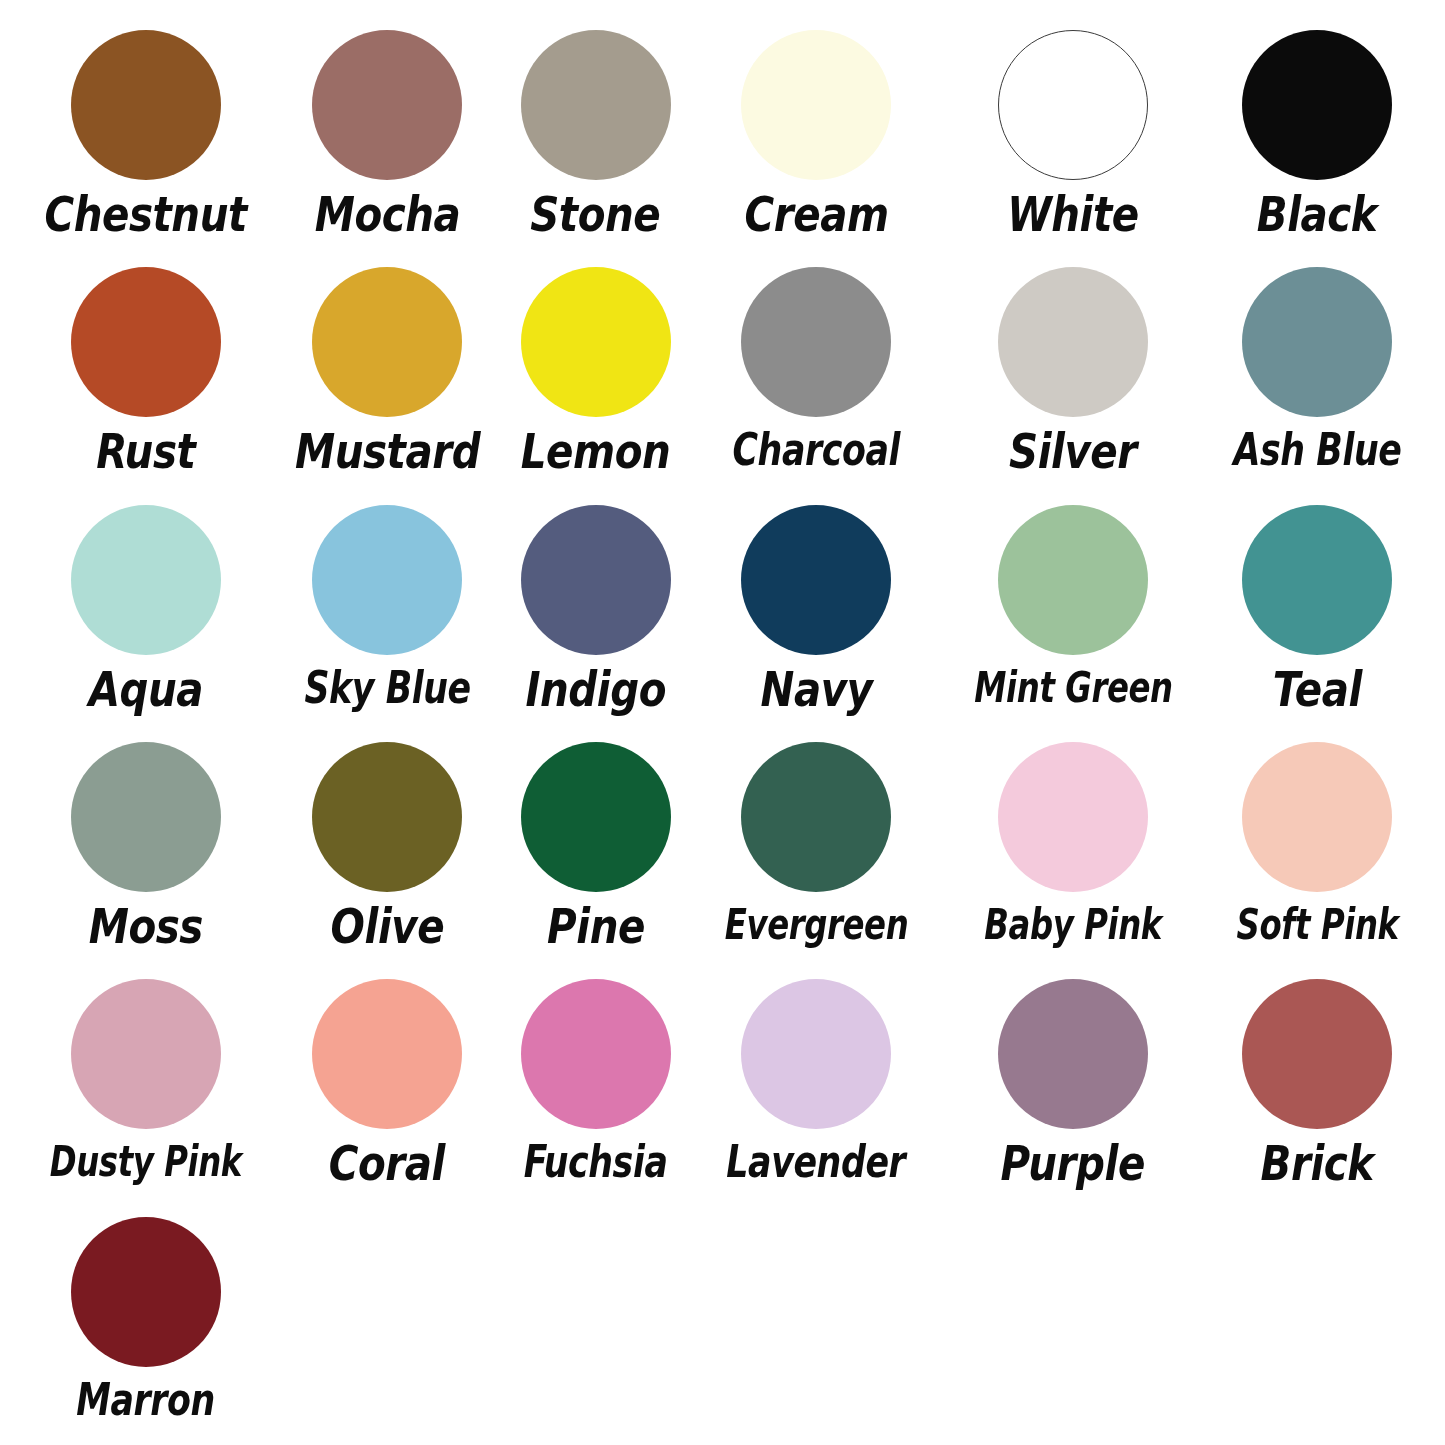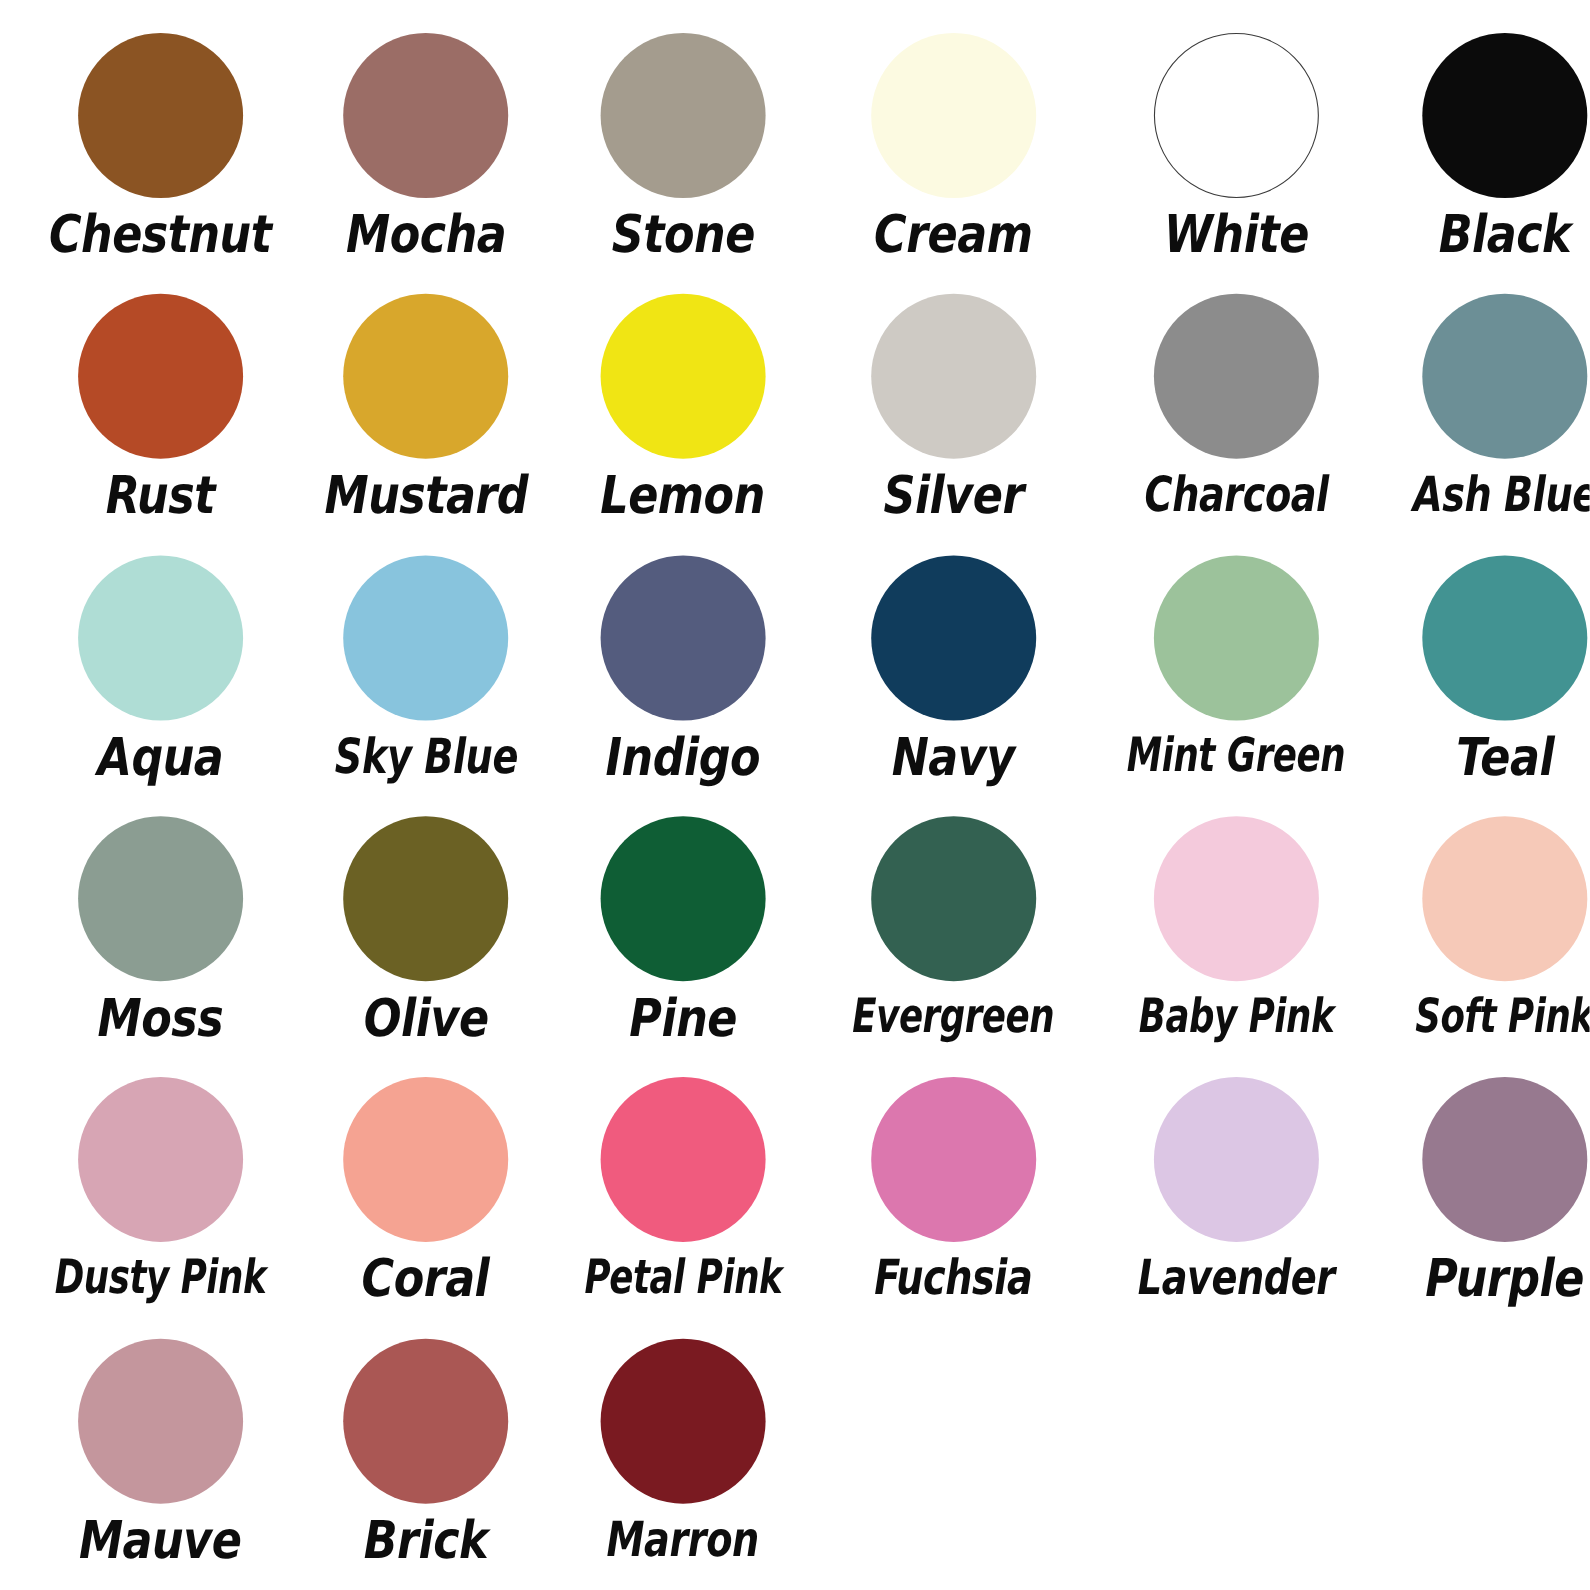--- a/index.html
+++ b/index.html
@@ -116,28 +116,28 @@
       </div>
       <div class="swatch-cell">
         <div class="swatch-circle" style="background: rgb(216, 167, 44);"></div>
         <div class="swatch-label">Mustard</div>
       </div>
       <div class="swatch-cell">
         <div class="swatch-circle" style="background: rgb(240, 229, 20);"></div>
         <div class="swatch-label">Lemon</div>
       </div>
       <div class="swatch-cell">
+        <div class="swatch-circle" style="background: rgb(140, 140, 140);"></div>
+        <div class="swatch-label long">Charcoal</div>
+      </div>
+      <div class="swatch-cell">
         <div class="swatch-circle" style="background: rgb(206, 202, 196);"></div>
         <div class="swatch-label">Silver</div>
       </div>
       <div class="swatch-cell">
-        <div class="swatch-circle" style="background: rgb(140, 140, 140);"></div>
-        <div class="swatch-label long">Charcoal</div>
-      </div>
-      <div class="swatch-cell">
         <div class="swatch-circle" style="background: rgb(108, 143, 150);"></div>
         <div class="swatch-label long">Ash Blue</div>
       </div>
       <div class="swatch-cell">
         <div class="swatch-circle" style="background: rgb(175, 221, 213);"></div>
         <div class="swatch-label">Aqua</div>
       </div>
       <div class="swatch-cell">
         <div class="swatch-circle" style="background: rgb(136, 196, 221);"></div>
         <div class="swatch-label long">Sky Blue</div>
@@ -184,40 +184,32 @@
       </div>
       <div class="swatch-cell">
         <div class="swatch-circle" style="background: rgb(215, 165, 180);"></div>
         <div class="swatch-label xlong">Dusty Pink</div>
       </div>
       <div class="swatch-cell">
         <div class="swatch-circle" style="background: rgb(245, 163, 146);"></div>
         <div class="swatch-label">Coral</div>
       </div>
       <div class="swatch-cell">
-        <div class="swatch-circle" style="background: rgb(240, 91, 126);"></div>
-        <div class="swatch-label xlong">Petal Pink</div>
-      </div>
-      <div class="swatch-cell">
         <div class="swatch-circle" style="background: rgb(220, 119, 174);"></div>
         <div class="swatch-label long">Fuchsia</div>
       </div>
       <div class="swatch-cell">
         <div class="swatch-circle" style="background: rgb(220, 198, 228);"></div>
         <div class="swatch-label long">Lavender</div>
       </div>
       <div class="swatch-cell">
         <div class="swatch-circle" style="background: rgb(151, 121, 143);"></div>
         <div class="swatch-label">Purple</div>
       </div>
       <div class="swatch-cell">
-        <div class="swatch-circle" style="background: rgb(196, 150, 157);"></div>
-        <div class="swatch-label">Mauve</div>
-      </div>
-      <div class="swatch-cell">
         <div class="swatch-circle" style="background: rgb(170, 87, 84);"></div>
         <div class="swatch-label">Brick</div>
       </div>
       <div class="swatch-cell">
         <div class="swatch-circle" style="background: rgb(122, 26, 33);"></div>
         <div class="swatch-label long">Marron</div>
       </div>
     </div>
 </div>
 

